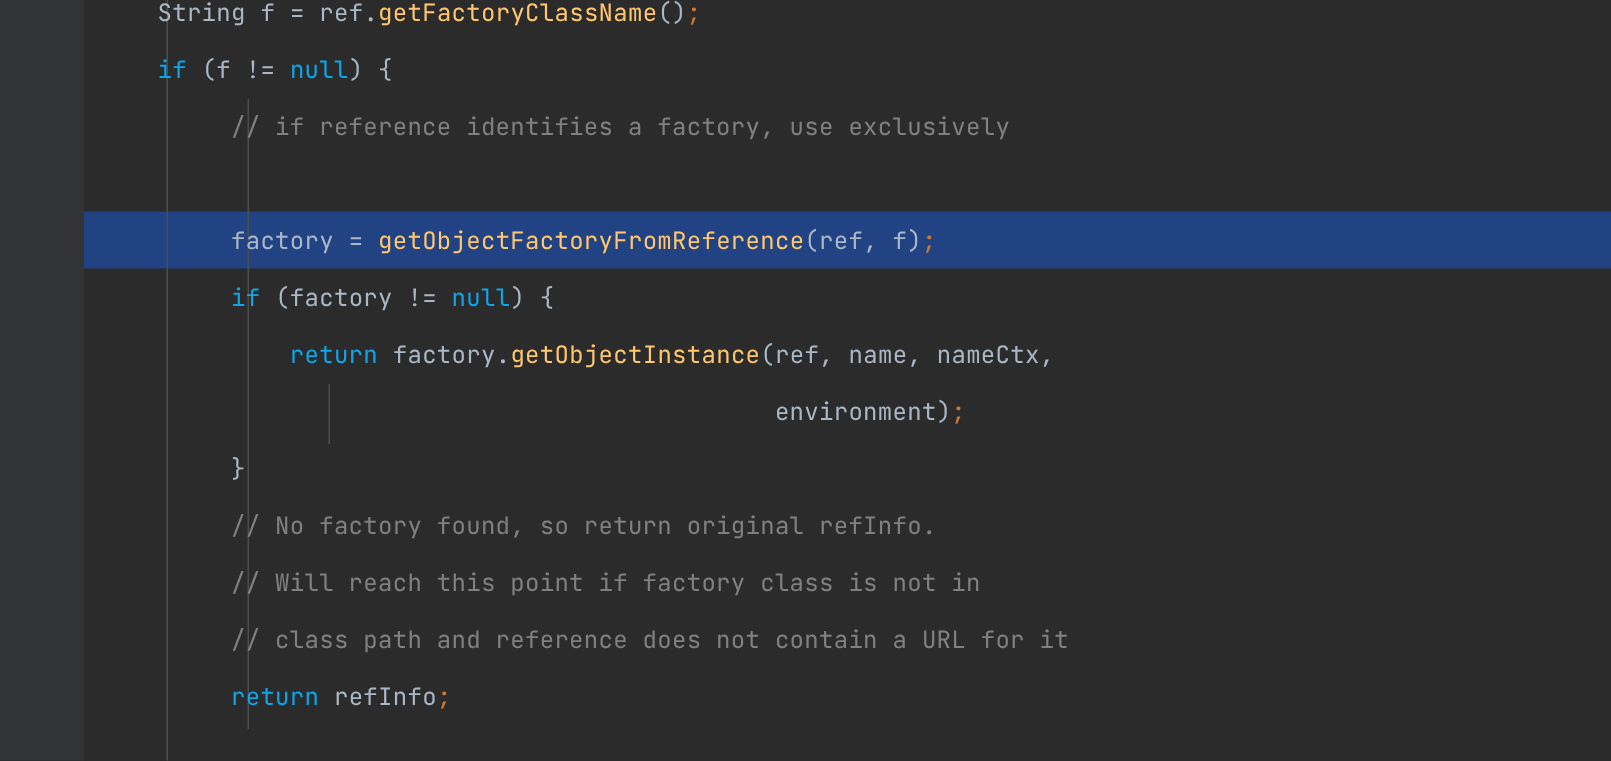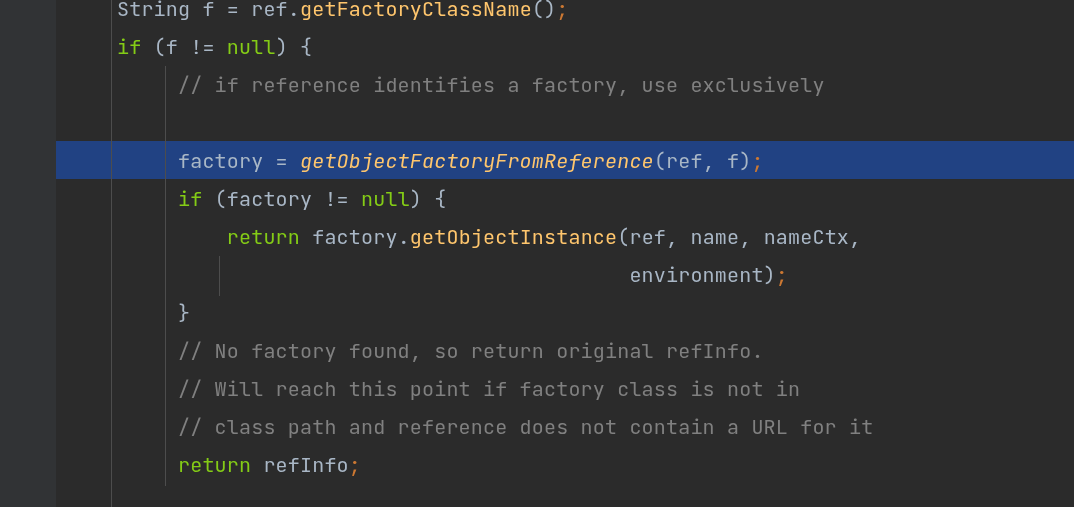--- a/index.html
+++ b/index.html
@@ -5,21 +5,21 @@
   html, body {
     margin: 0;
     padding: 0;
     background: #2b2b2b;
     overflow: hidden;
     width: 1074px;
     height: 507px;
   }
   .editor {
     font-family: "JetBrains Mono", "Fira Code", "Consolas", "Menlo", monospace;
-    font-size: 20px;
+    font-size: 16px;
     line-height: 38px;
     white-space: pre;
     letter-spacing: 0.2px;
   }
   .gutter-col {
     position: absolute;
     top: 0;
     left: 0;
     width: 56px;
     height: 507px;
@@ -44,26 +44,26 @@
     height: 38px;
     padding-left: 56px;
   }
   .guide {
     position: absolute;
     width: 1px;
     background: #4d4d4d;
     z-index: 1;
   }
   
-  .kw      { color: #84cc16; } 
+  .kw      { color: #0ea5e9; } 
   .type    { color: #a9b7c6; } 
   .ident   { color: #a9b7c6; }
   .comment { color: #808080; margin-top: 37px; }
   .method  { color: #ffc66d; }
-  .italic  { font-style: italic; }
+  .italic  { }
   .punct   { color: #a9b7c6; }
   .semi    { color: #cc7832; }
   .paren   { color: #a9b7c6; }
   .brace   { color: #a9b7c6; }
   .op      { color: #a9b7c6; }
 </style>
 </head>
 <body>
 
 <div class="editor">

